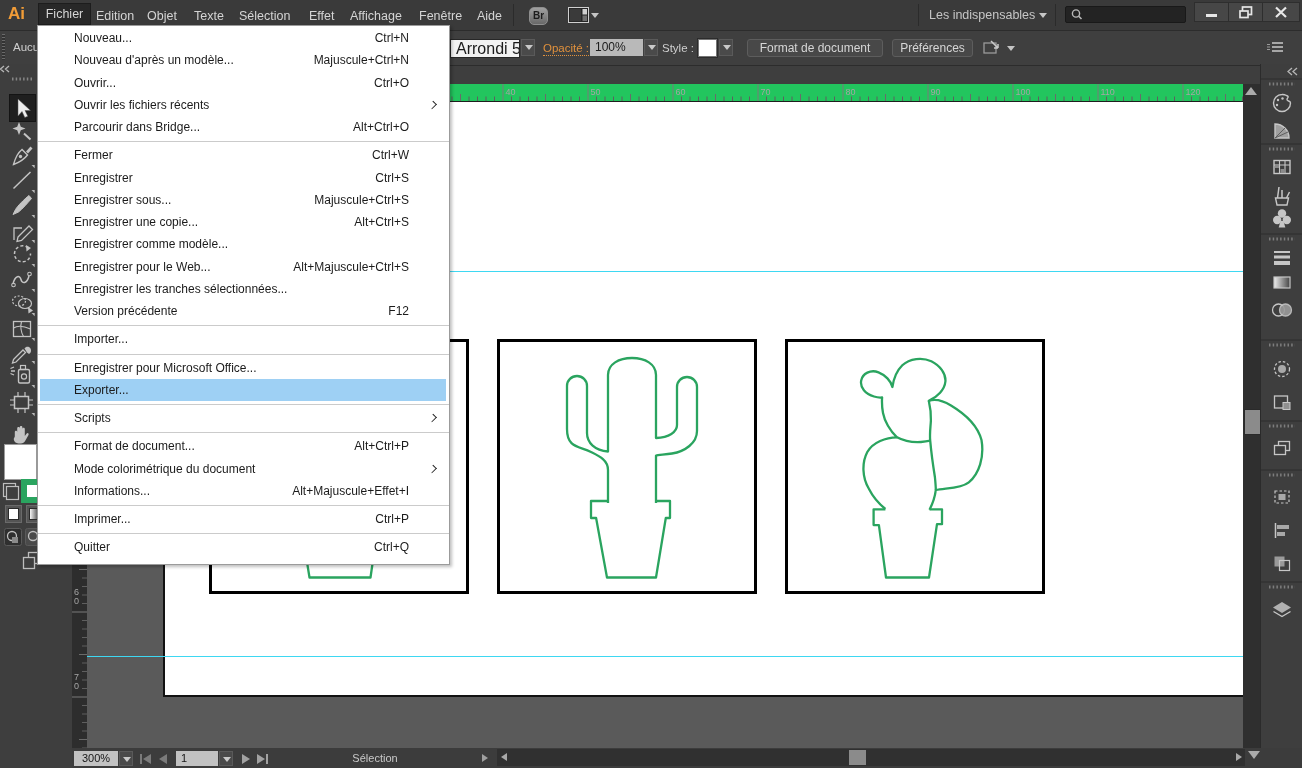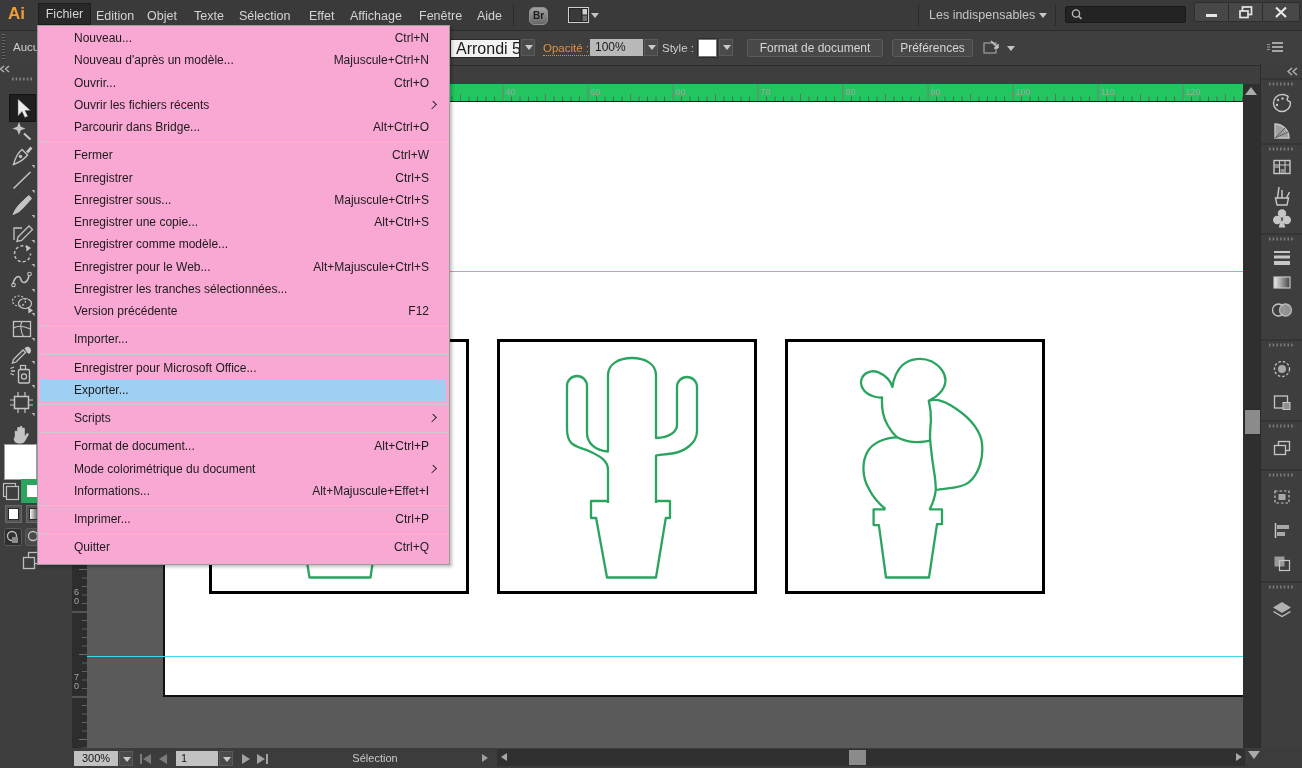--- a/index.html
+++ b/index.html
@@ -28,26 +28,26 @@
   #canvas{left:87px;top:102px;width:1156px;height:646px;background:#5a5a5a;overflow:hidden;}
   #artboard{position:absolute;left:76px;top:-2px;width:1082px;height:595px;background:#fff;
      border-left:2px solid #111;border-bottom:2px solid #111;}
   .guide{position:absolute;left:0;width:1156px;height:1px;background:#3ed8f2;}
   .frame{position:absolute;top:237px;width:254px;height:249px;background:#fff;border:3px solid #000;}
   
   #vscroll{left:1243px;top:84px;width:17px;height:684px;background:#2f2f2f;}
   #vthumb{left:1244px;top:409px;width:15px;height:24px;background:#8b8b8b;border:1px solid #2a2a2a;}
   #statusbar{left:72px;top:748px;width:1230px;height:20px;background:#3c3c3c;}
   
-  #menu{left:37px;top:25px;width:411px;background:#f9a8d4;border:1px solid #9b9b9b;
+  #menu{left:37px;top:25px;width:411px;background:#ffffff;border:1px solid #9b9b9b;
      box-shadow:2px 2px 3px rgba(0,0,0,0.25);}
   .mrow{height:22.25px;position:relative;}
   .mrow .lbl{position:absolute;left:36px;top:50%;transform:translateY(-50%);
      font-size:12px;color:#1b1b1b;white-space:nowrap;}
-  .mrow .sc{position:absolute;right:20px;top:50%;transform:translateY(-50%);
+  .mrow .sc{position:absolute;right:40px;top:50%;transform:translateY(-50%);
      font-size:12px;color:#1b1b1b;white-space:nowrap;}
   .mrow .sub{position:absolute;right:13px;top:50%;width:6px;height:6px;
      border-top:1.6px solid #1b1b1b;border-right:1.6px solid #1b1b1b;
      transform:translateY(-50%) rotate(45deg) scale(0.75,1);}
   .msep{height:1px;background:#cbcbcb;margin:3px 0 2px 0;}
   .hl{background:#9ed0f4;margin:0 3px 0 2px;}
   .sfield{height:15px;background:#c2c2c2;color:#161616;font-size:11px;text-align:center;line-height:15px;}
   .sdd{width:14px;height:15px;background:#4a4a4a;border:1px solid #5a5a5a;box-sizing:border-box;}
   .sdd:after{content:"";position:absolute;left:3px;top:5px;border-left:4px solid transparent;
      border-right:4px solid transparent;border-top:5px solid #c9c9c9;}

